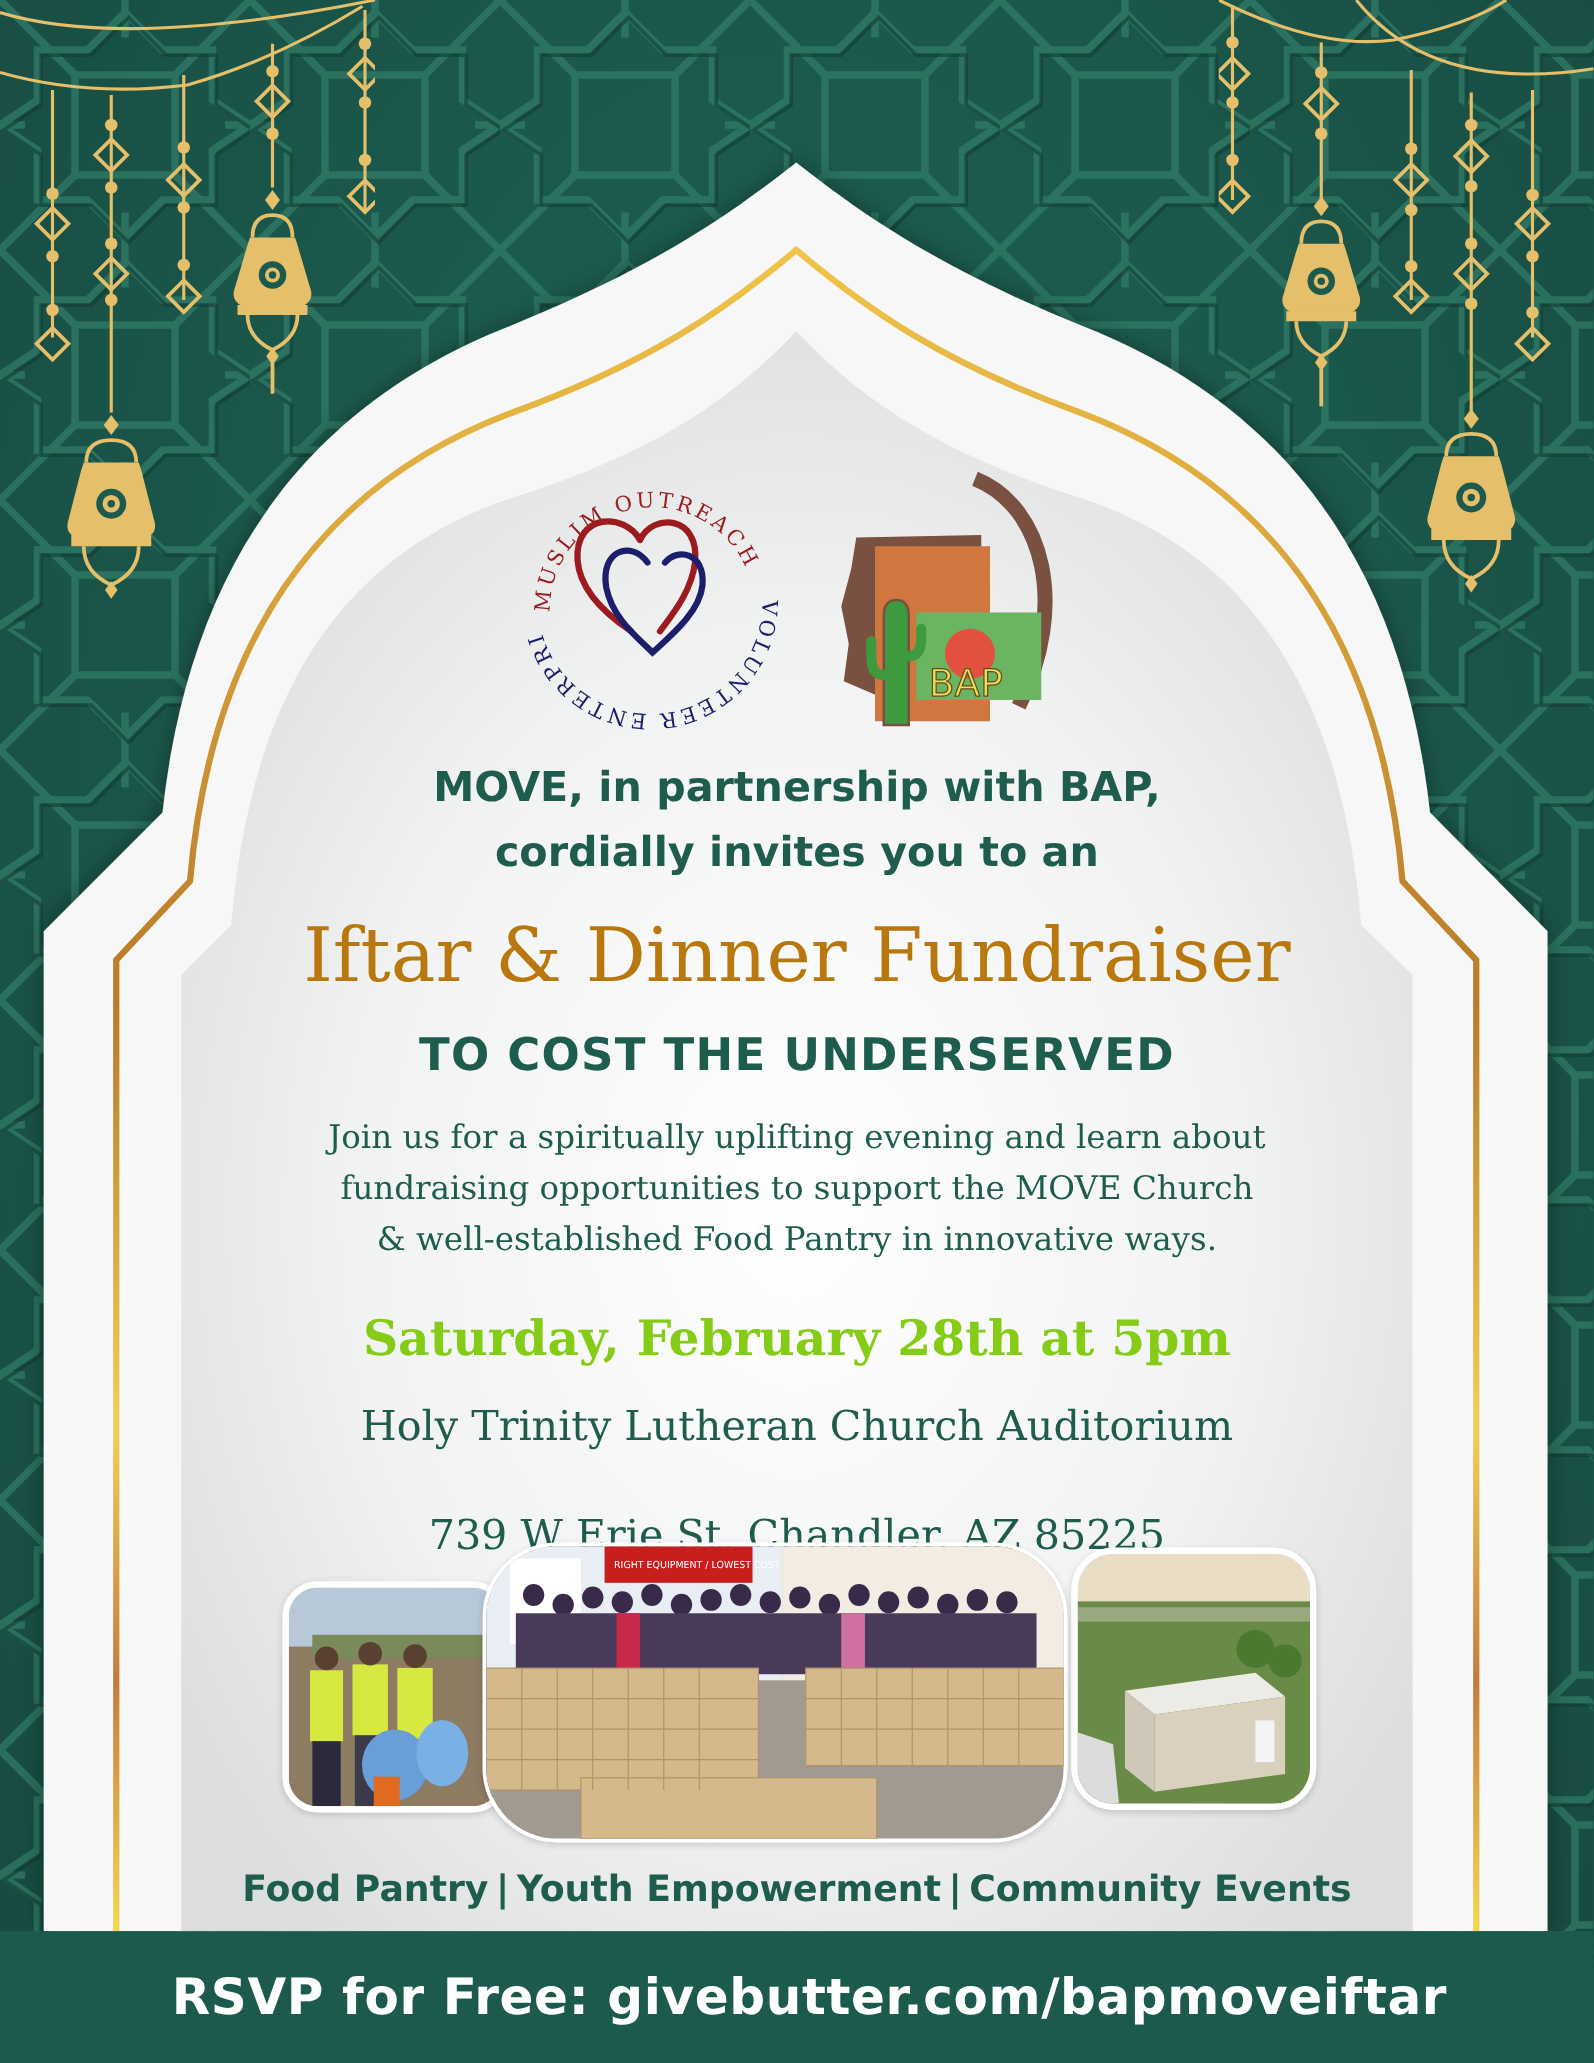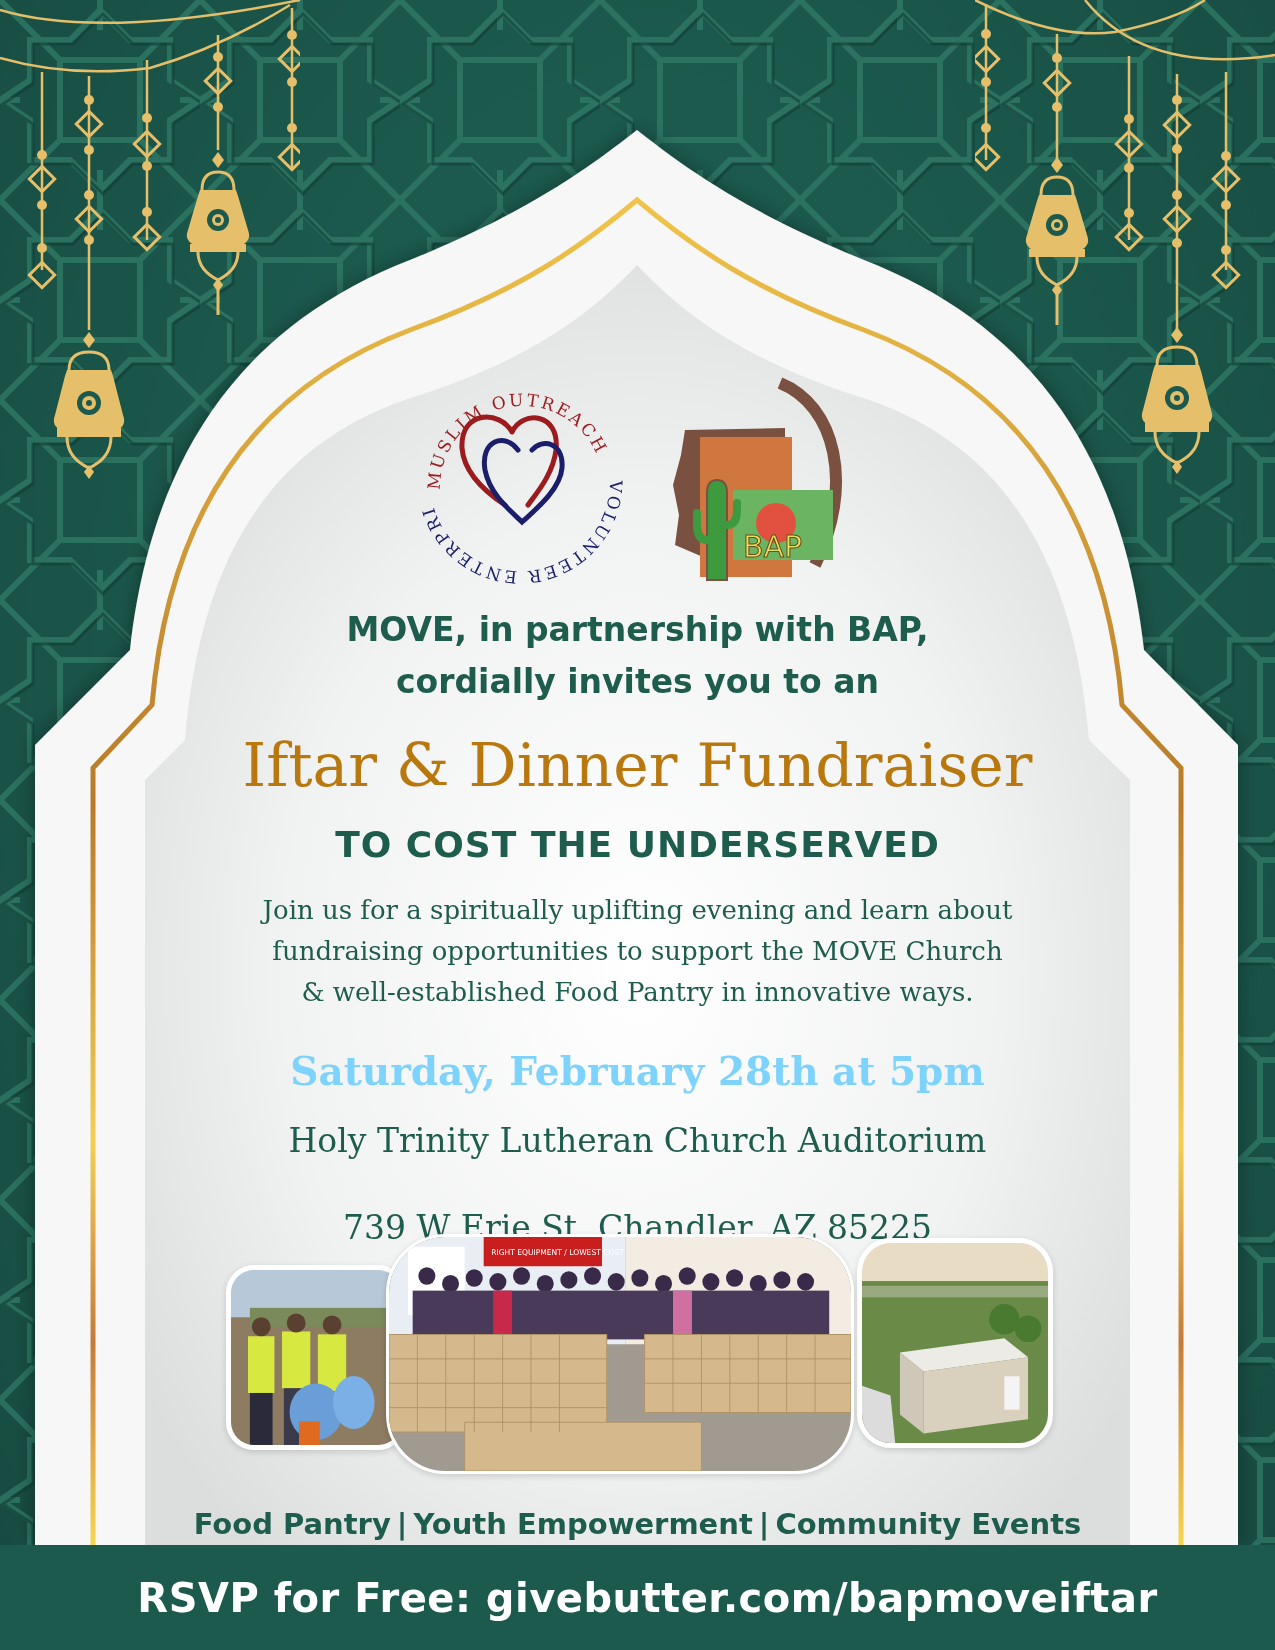--- a/index.html
+++ b/index.html
@@ -44,21 +44,21 @@
     font-family: "DejaVu Sans", sans-serif; font-weight: bold; color: #1e5c4d;
     font-size: 36px; line-height: 50px; letter-spacing: 1px;
   }
   .desc {
     position: absolute; top: 890px; left: 0; width: 1275px; text-align: center;
     font-family: "DejaVu Serif", serif; color: #1e5c4d; font-size: 26px; line-height: 41px;
   }
   .desc div { white-space: nowrap; }
   .date {
     position: absolute; top: 1041px; left: 0; width: 1275px; text-align: center;
-    font-family: "DejaVu Serif", serif; font-weight: bold; color: #7dd3fc; font-size: 39px; line-height: 60px;
+    font-family: "DejaVu Serif", serif; font-weight: bold; color: #84cc16; font-size: 39px; line-height: 60px;
   }
   .venue {
     position: absolute; top: 1117px; left: 0; width: 1275px; text-align: center;
     font-family: "DejaVu Serif", serif; color: #1e5c4d; font-size: 33px; line-height: 48px;
   }
   .address {
     position: absolute; top: 1168px; left: 0; width: 1275px; text-align: center;
     font-family: "DejaVu Serif", serif; color: #1e5c4d; font-size: 33px; line-height: 48px; margin-top: 36px;
   }
 
@@ -67,21 +67,21 @@
     box-shadow: 0 2px 6px rgba(0,0,0,0.15);
   }
   .photo.p1 { left: 226px; top: 1265px; width: 180px; height: 185px; border-radius: 28px; }
   .photo.p3 { left: 857px; top: 1238px; width: 196px; height: 210px; border-radius: 34px; }
   .photo.p2 { left: 386px; top: 1234px; width: 468px; height: 240px; border-radius: 60px; border-width: 3px; }
   .photo svg { width: 100%; height: 100%; display: block; }
 
   .tags {
     position: absolute; top: 1488px; left: 0; width: 1275px; text-align: center;
     font-family: "DejaVu Sans", sans-serif; font-weight: bold; color: #1e5c4d;
-    font-size: 29px; line-height: 46px; letter-spacing: 0px; margin-top: 13px;
+    font-size: 29px; line-height: 46px; letter-spacing: 0px;
   }
   .tags span.sep { padding: 0 6px; }
 
   .rsvp-band {
     position: absolute; left: 0; top: 1545px; width: 1275px; height: 105px;
     background: #1c5a4e;
     display: flex; align-items: center; justify-content: center; padding-left: 20px;
   }
   .rsvp-band .rsvp-text {
     color: #ffffff; font-family: "DejaVu Sans", sans-serif; font-weight: bold;

